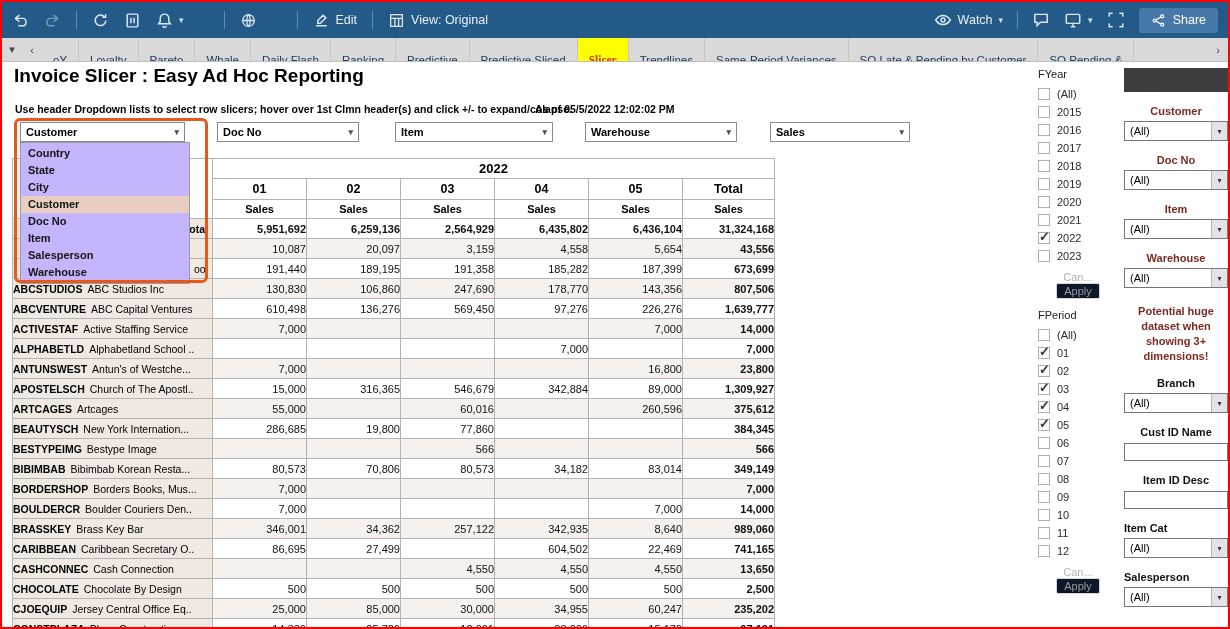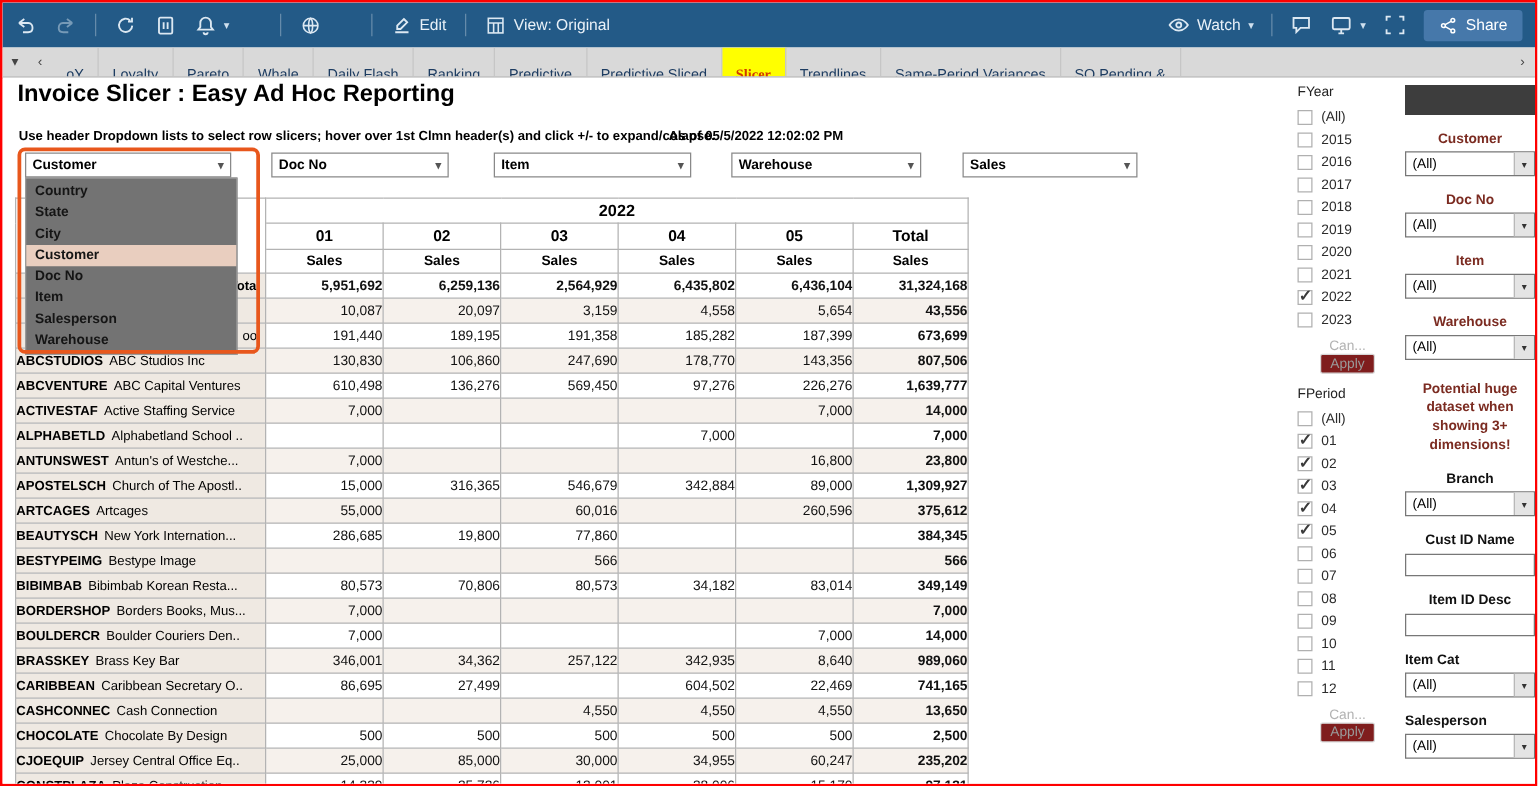--- a/index.html
+++ b/index.html
@@ -26,21 +26,21 @@
   
   .content{position:absolute;top:61px;left:0;right:0;bottom:0;background:#fff;overflow:hidden;}
   .page-title{position:absolute;left:12px;top:2px;font-size:19px;font-weight:bold;color:#000;}
   .subtitle{position:absolute;left:13px;top:40px;font-size:10.5px;font-weight:bold;color:#000;}
   .asof{position:absolute;left:533px;top:40px;font-size:10.5px;font-weight:bold;color:#000;}
   
   .slicer-select{position:absolute;top:59px;height:20px;box-sizing:border-box;background:#fff;border:1px solid #898989;
                  display:flex;align-items:center;padding:0 5px;font-size:11px;font-weight:bold;color:#000;z-index:20;}
   .sl-caret{margin-left:auto;font-size:9px;color:#555;}
   
-  .dd-list{position:absolute;left:18px;top:79px;width:170px;background:#737373;border:1px solid #9a9a9a;
+  .dd-list{position:absolute;left:18px;top:79px;width:170px;background:#c4b5fd;border:1px solid #9a9a9a;
            padding:2px 0;z-index:30;box-sizing:border-box;}
   .dd-item{height:17px;line-height:17px;padding-left:7px;font-size:11px;font-weight:bold;color:#151515;}
   .dd-item.selected{background:#e9cebf;}
   .annotation{position:absolute;left:12px;top:55px;width:194px;height:165px;border:3px solid #e8571c;border-radius:6px;
               z-index:40;pointer-events:none;box-sizing:border-box;}
   
   .crosstab{position:absolute;left:10px;top:95px;border-collapse:collapse;table-layout:fixed;width:762px;z-index:1;}
   .crosstab th,.crosstab td{border:1px solid #b3b3b3;overflow:hidden;white-space:nowrap;box-sizing:border-box;padding:0;}
   .corner{background:#fff;}
   .year-cell{height:20px;background:#fff;font-size:13px;font-weight:bold;text-align:center;color:#000;}
@@ -57,21 +57,21 @@
   
   .fpanel{position:absolute;left:1036px;top:5px;width:80px;}
   .fp-title{font-size:11px;color:#222;margin-bottom:5px;}
   .fp-title.second{margin-top:10px;}
   .chk-row{display:flex;align-items:center;height:18px;gap:7px;}
   .chk-box{width:12px;height:12px;border:1px solid #b0b0b0;background:#fff;position:relative;flex:0 0 12px;box-sizing:border-box;}
   .chk-mark{position:absolute;left:0px;top:-4px;font-size:13px;font-weight:bold;color:#3a3a3a;}
   .chk-label{font-size:11px;color:#2b2b2b;}
   .fp-footer{display:flex;justify-content:space-between;align-items:center;margin-top:6px;width:80px;flex-direction:column;}
   .fp-cancel{color:#b3b3b3;font-size:11px;}
-  .fp-apply{color:#9a9a9a;font-size:11px;background:#7f1d1d;border:1px solid #d8d8d8;border-radius:2px;padding:1px 7px;}
+  .fp-apply{color:#9a9a9a;font-size:11px;background:#0f172a;border:1px solid #d8d8d8;border-radius:2px;padding:1px 7px;}
   
   .rpanel{position:absolute;left:1122px;top:5px;width:104px;}
   .rp-dark{height:24px;background:#3d3d3d;}
   .rp-field{margin-top:13px;}
   .rp-label{font-size:11px;font-weight:bold;color:#111;margin-bottom:3px;line-height:13px;}
   .rp-label.maroon{color:#7b2b21;}
   .rp-label.center{text-align:center;}
   .rp-select{height:20px;border:1px solid #777;background:#fff;display:flex;align-items:center;padding-left:5px;
              font-size:11px;color:#000;box-sizing:border-box;}
   .rp-caret{margin-left:auto;width:15px;align-self:stretch;background:#e4e4e4;border-left:1px solid #b8b8b8;
@@ -184,20 +184,21 @@
         <div class="tab">Loyalty</div>
         <div class="tab">Pareto</div>
         <div class="tab">Whale</div>
         <div class="tab">Daily Flash</div>
         <div class="tab">Ranking</div>
         <div class="tab">Predictive</div>
         <div class="tab">Predictive Sliced</div>
         <div class="tab active">Slicer</div>
         <div class="tab">Trendlines</div>
         <div class="tab">Same-Period Variances</div>
+        <div class="tab">SO Late &amp; Pending by Customer</div>
         <div class="tab">SO Pending &amp;</div>
       </div>
     <button class="tab-nav">›</button>
   </div>
 
   <div class="content">
     <div class="page-title">Invoice Slicer : Easy Ad Hoc Reporting</div>
     <div class="subtitle">Use header Dropdown lists to select row slicers; hover over 1st Clmn header(s) and click +/- to expand/colapse.</div>
     <div class="asof">As of 05/5/2022 12:02:02 PM</div>
 

